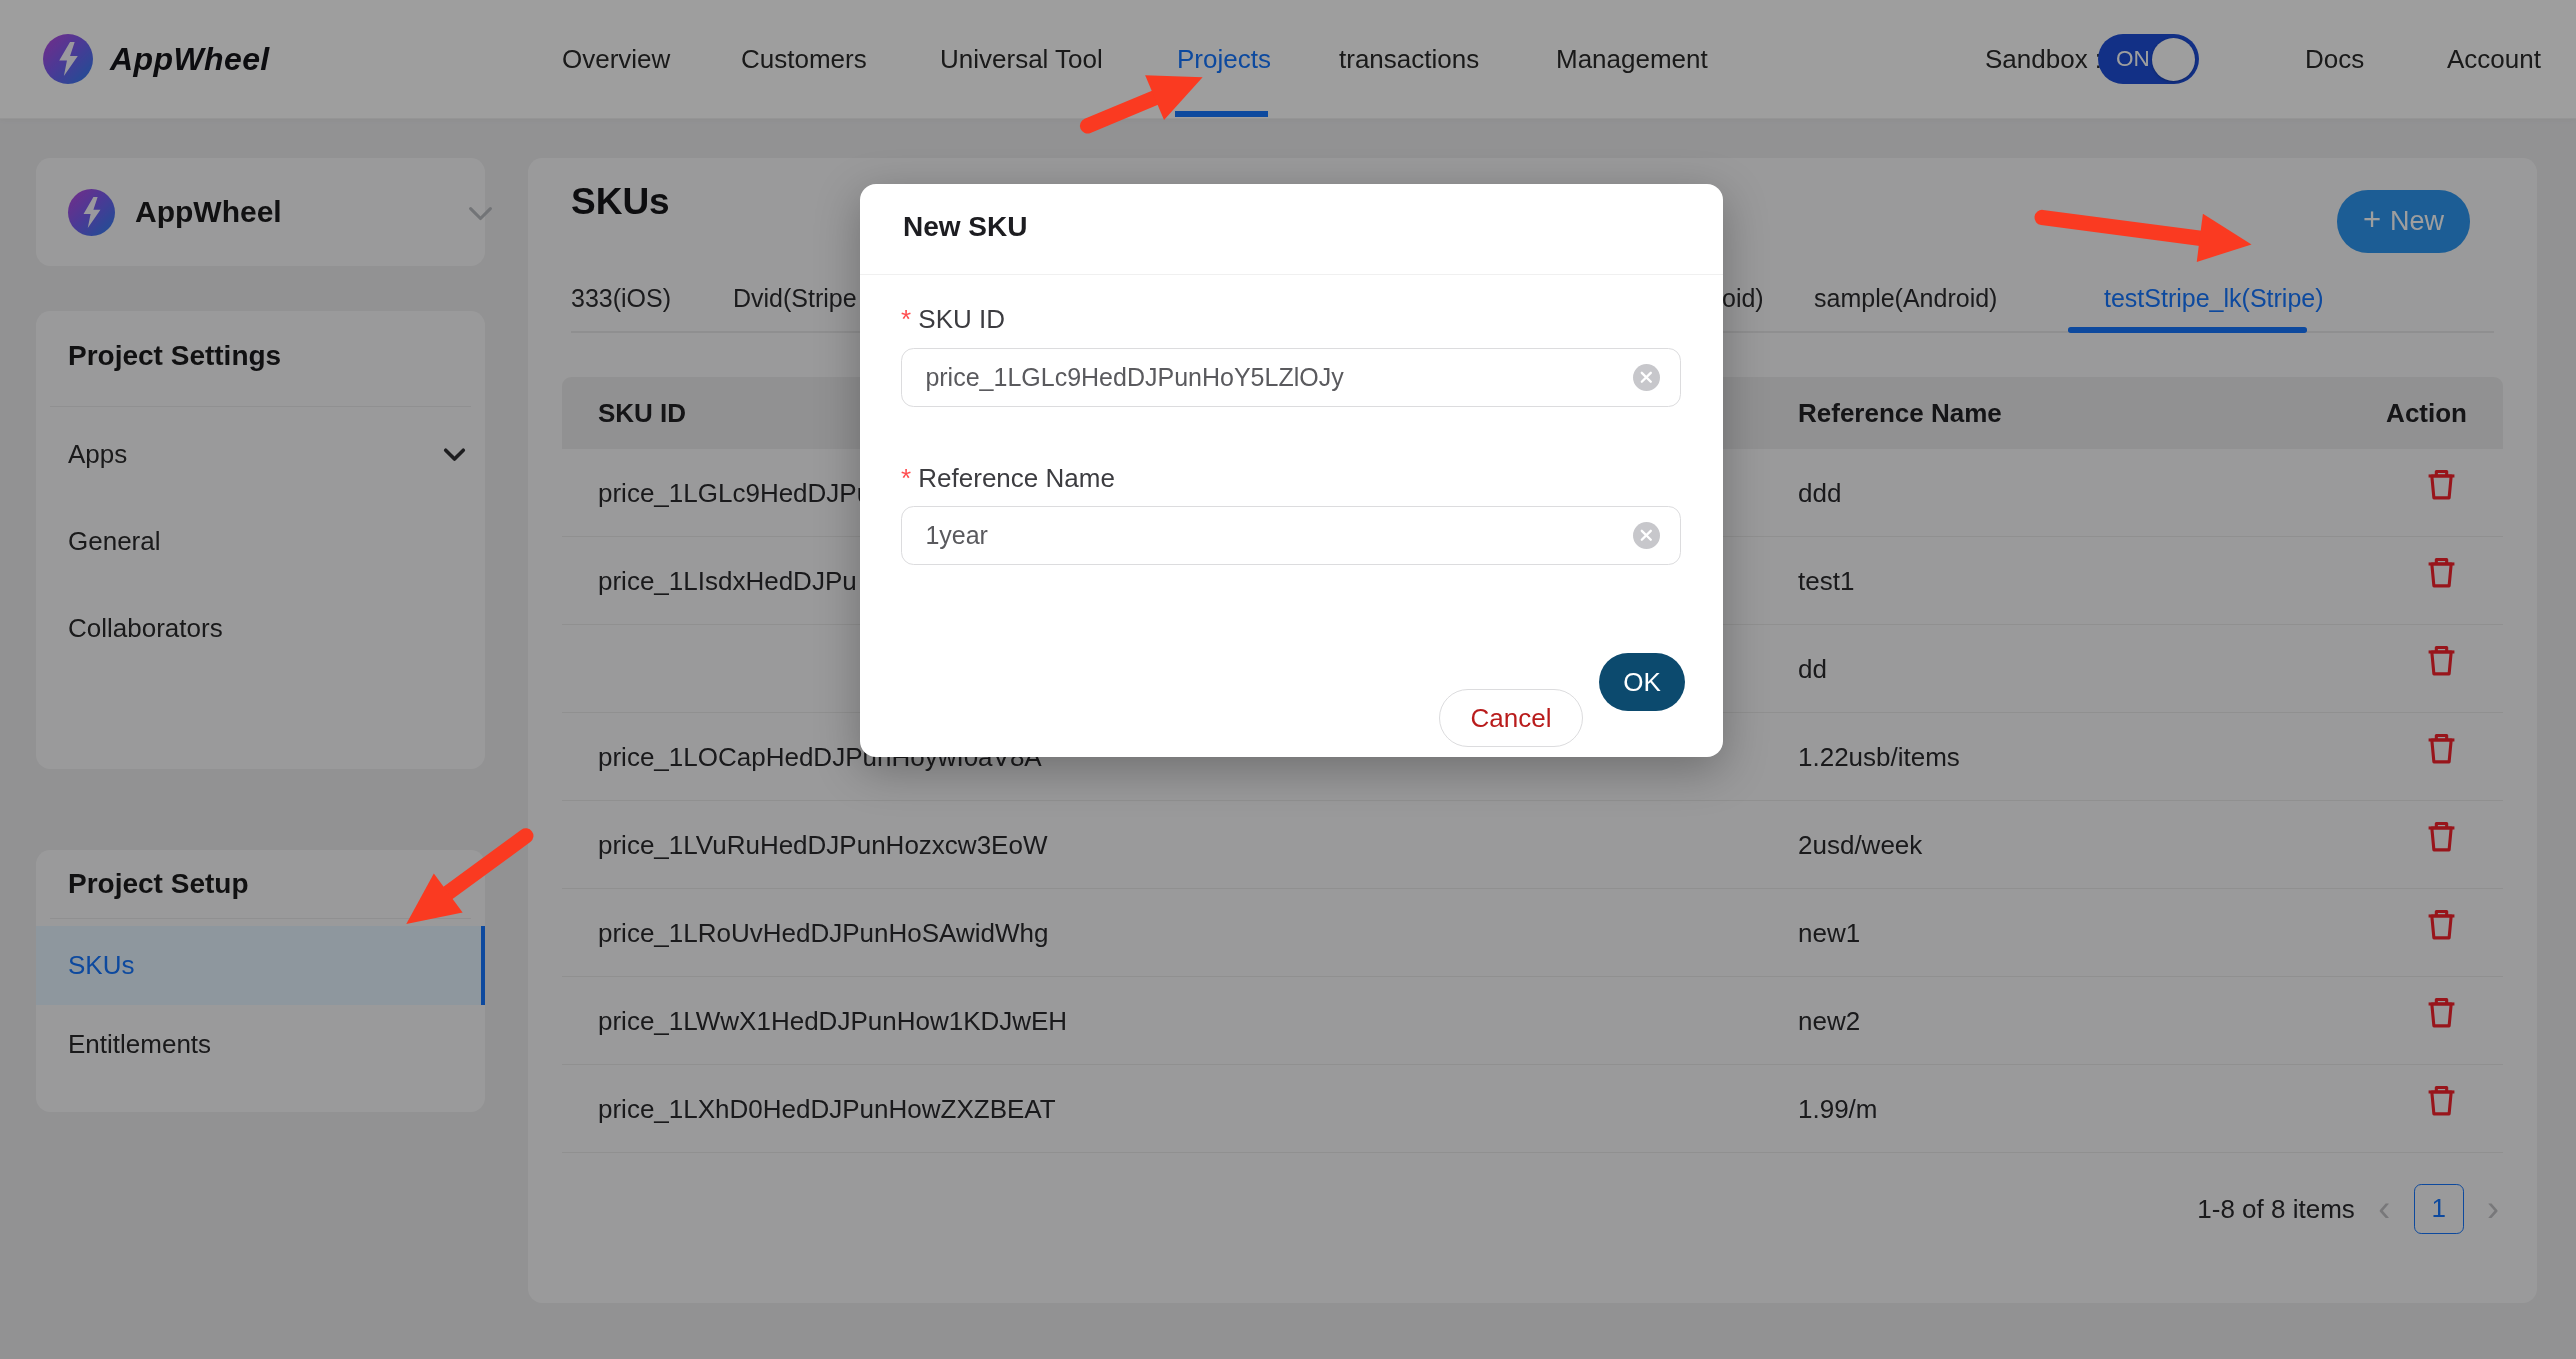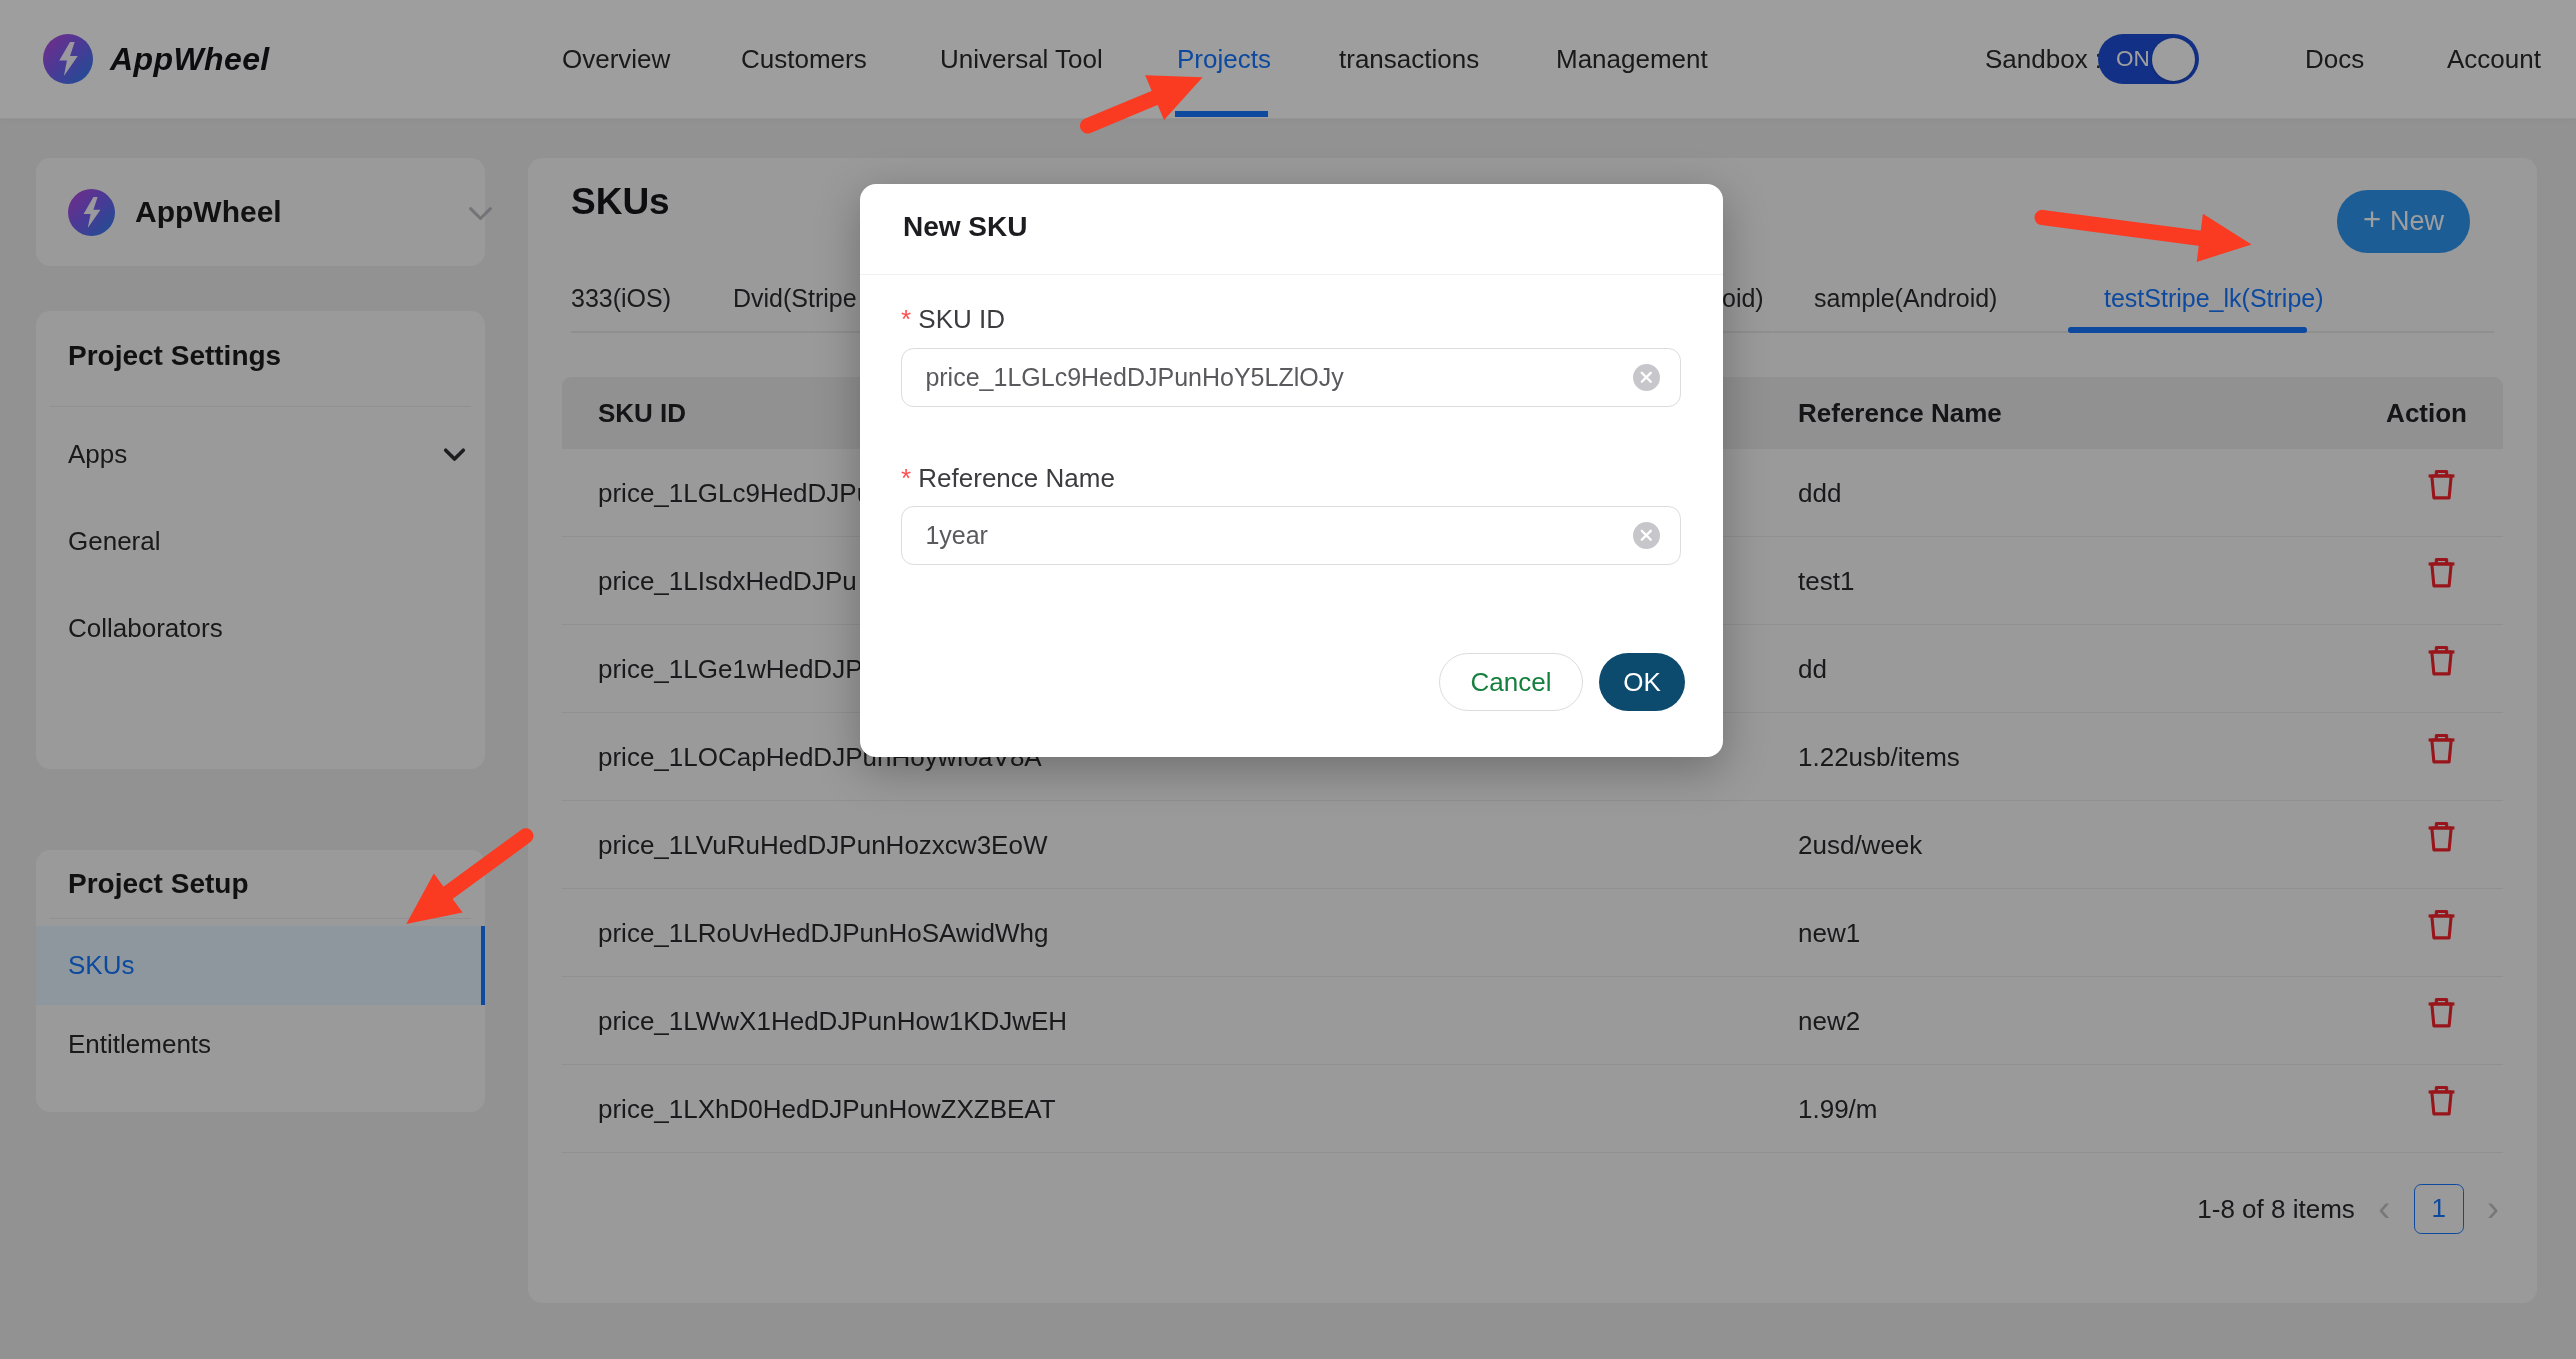--- a/index.html
+++ b/index.html
@@ -72,21 +72,21 @@
   .modal-div { position:absolute; left:0; right:0; top:90px; height:0.9px; background:#f0f0f0; }
   .f-label { position:absolute; left:41px; font-size:26px; color:#3c3c40; }
   .f-label .req { color:#ff4d4f; margin-right:7.2px; }
   .f-input { position:absolute; left:41px; width:780px; height:59px; border:1.8px solid #dcdcde; border-radius:12.6px; background:#fff; }
   .f-input .val { position:absolute; left:23.4px; top:0; height:56px; line-height:56px; font-size:25px; color:#5a5a5e; }
   .clear-ic { position:absolute; right:20px; top:15.3px; width:27px; height:27px; border-radius:50%;
     background:#c7c7cb; cursor:pointer; }
   .clear-ic svg { position:absolute; left:7.2px; top:7.2px; }
   .btn { position:absolute; top:469px; height:58px; border-radius:29px; font-size:26px;
     display:flex; align-items:center; justify-content:center; cursor:pointer; }
-  .btn-cancel { left:579px; width:144px; background:#fff; border:1.8px solid #dcdcde; color:#15803d; }
+  .btn-cancel { left:579px; width:144px; background:#fff; border:1.8px solid #dcdcde; color:#b91c1c;margin-top:36px; }
   .btn-ok { left:739px; width:86px; background:#0c4a6e; color:#fff; }
 
   .annot { position:absolute; left:0; top:0; z-index:30; pointer-events:none; }
   .bolt { fill:#ffffff; opacity:.95; }
 </style>
 </head>
 <body>
 
 <div class="header">
   <div class="logo-badge">
@@ -187,21 +187,20 @@
       <span class="cell-ref">test1</span>
       <span class="trash-btn"><svg width="31" height="34" viewBox="0 0 24 26">
             <g fill="none" stroke="#f5222d" stroke-width="2.4" stroke-linejoin="round">
               <path d="M2 6 h20"></path>
               <path d="M8 6 V2.5 h8 V6"></path>
               <path d="M4.5 6 l1.6 17 h11.8 l1.6-17 z"></path>
             </g>
           </svg></span>
     </div>
     <div class="trow">
-      <span class="cell-sku">price_1LGe1wHedDJP</span>
       <span class="cell-ref">dd</span>
       <span class="trash-btn"><svg width="31" height="34" viewBox="0 0 24 26">
             <g fill="none" stroke="#f5222d" stroke-width="2.4" stroke-linejoin="round">
               <path d="M2 6 h20"></path>
               <path d="M8 6 V2.5 h8 V6"></path>
               <path d="M4.5 6 l1.6 17 h11.8 l1.6-17 z"></path>
             </g>
           </svg></span>
     </div>
     <div class="trow">

